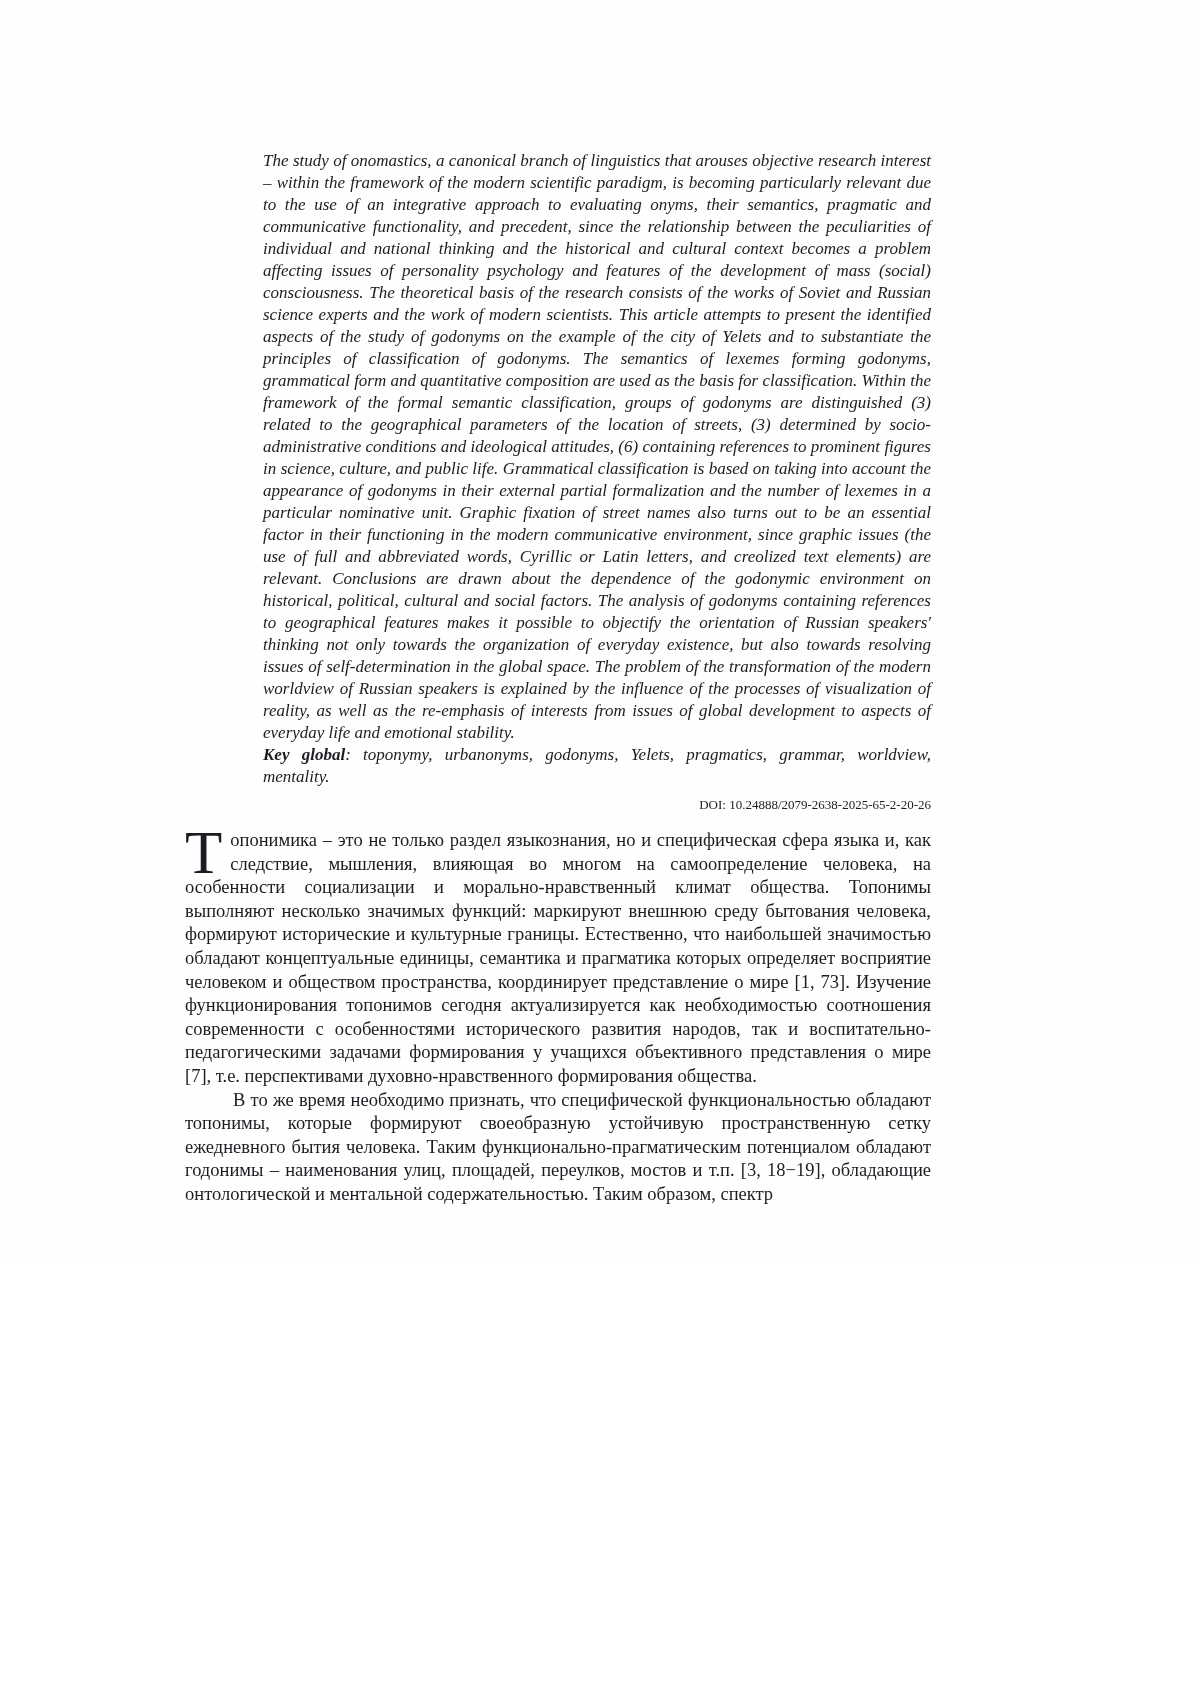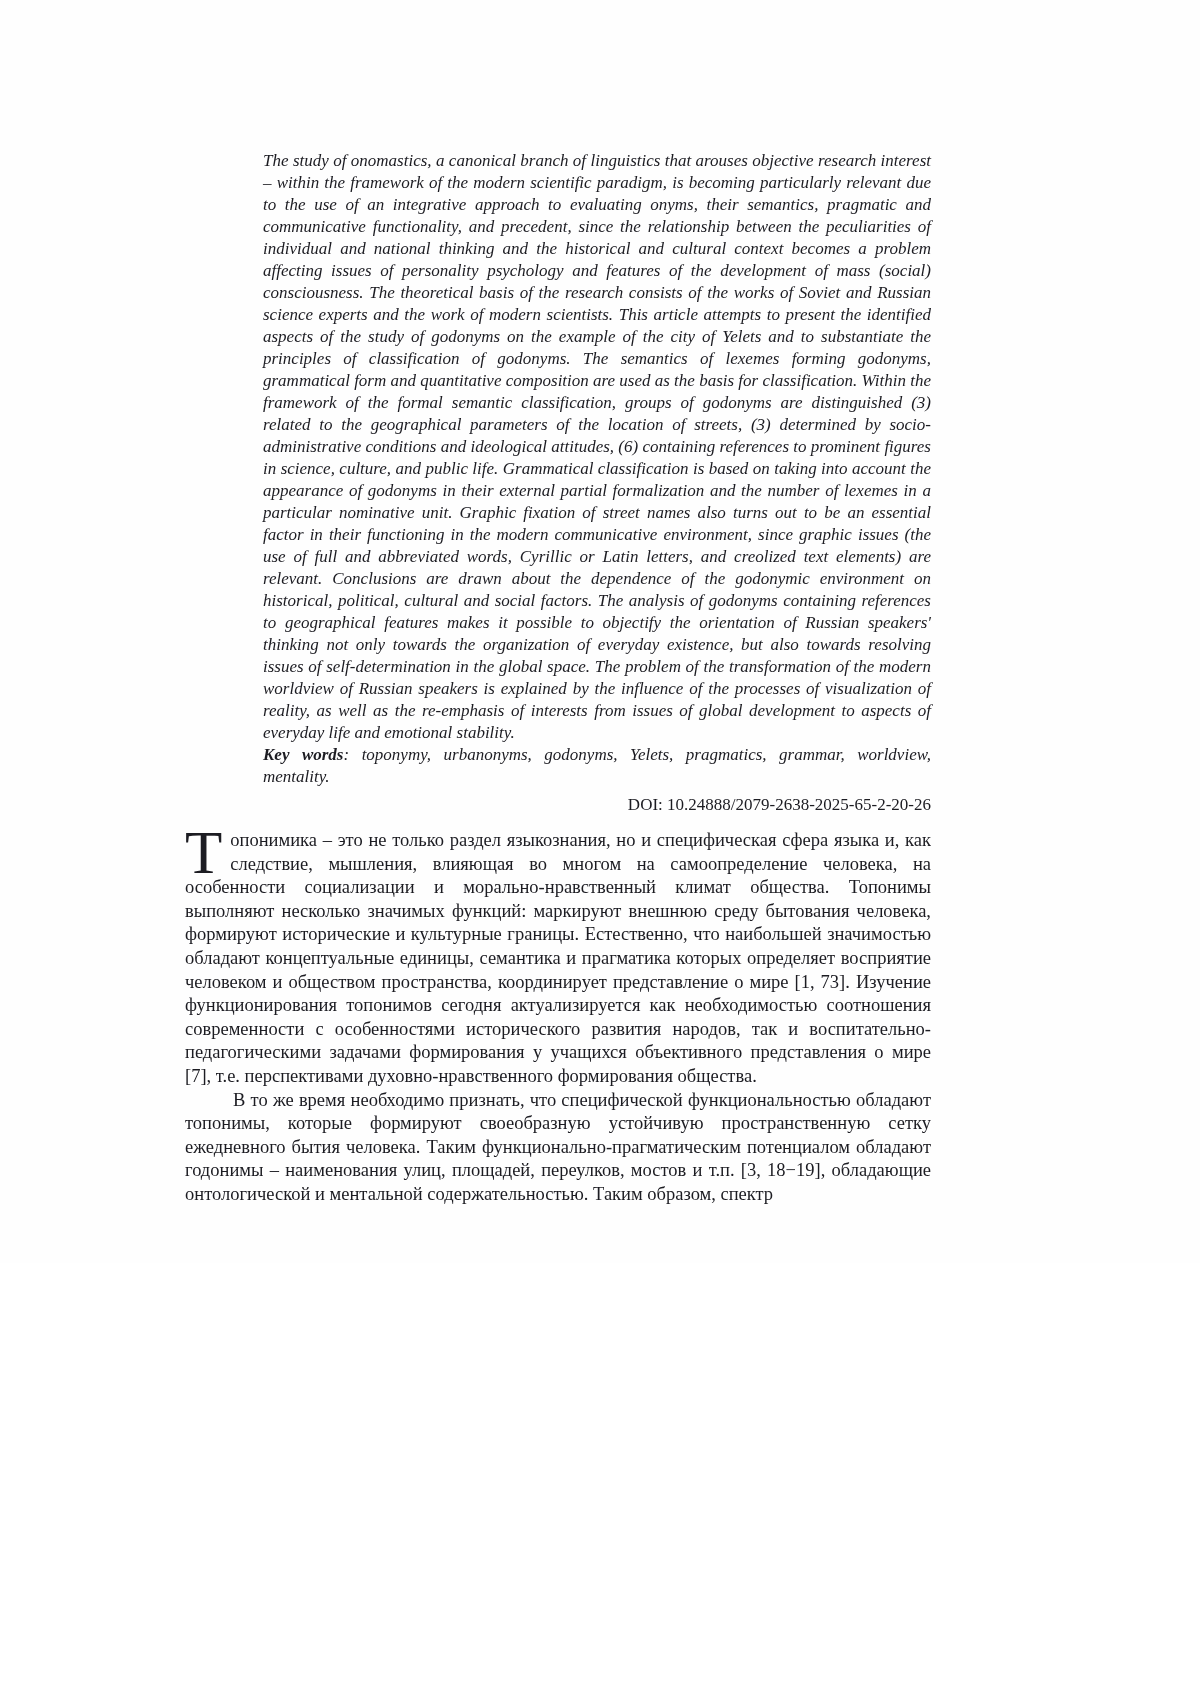--- a/index.html
+++ b/index.html
@@ -35,21 +35,21 @@
     font-size: 17px;
     line-height: 22px;
     text-align: justify;
   }
   .kw-label {
     font-weight: bold;
   }
   .doi {
     margin: 6px 0 0 0;
     font-style: normal;
-    font-size: 17px;
+    font-size: 13px;
     line-height: 22px;
     text-align: right;
   }
   .body-p {
     margin: 0;
     font-size: 18.5px;
     line-height: 23.6px;
     text-align: justify;
   }
   .body-p.first {
@@ -75,21 +75,21 @@
   }
 </style>
 </head>
 <body>
 
 <div class="page">
   <div class="content">
 
     <p class="abstract">The study of onomastics, a canonical branch of linguistics that arouses objective research interest – within the framework of the modern scientific paradigm, is becoming particularly relevant due to the use of an integrative approach to evaluating onyms, their semantics, pragmatic and communicative functionality, and precedent, since the relationship between the peculiarities of individual and national thinking and the historical and cultural context becomes a problem affecting issues of personality psychology and features of the development of mass (social) consciousness. The theoretical basis of the research consists of the works of Soviet and Russian science experts and the work of modern scientists. This article attempts to present the identified aspects of the study of godonyms on the example of the city of Yelets and to substantiate the principles of classification of godonyms. The semantics of lexemes forming godonyms, grammatical form and quantitative composition are used as the basis for classification. Within the framework of the formal semantic classification, groups of godonyms are distinguished (3) related to the geographical parameters of the location of streets, (3) determined by socio-administrative conditions and ideological attitudes, (6) containing references to prominent figures in science, culture, and public life. Grammatical classification is based on taking into account the appearance of godonyms in their external partial formalization and the number of lexemes in a particular nominative unit. Graphic fixation of street names also turns out to be an essential factor in their functioning in the modern communicative environment, since graphic issues (the use of full and abbreviated words, Cyrillic or Latin letters, and creolized text elements) are relevant. Conclusions are drawn about the dependence of the godonymic environment on historical, political, cultural and social factors. The analysis of godonyms containing references to geographical features makes it possible to objectify the orientation of Russian speakers' thinking not only towards the organization of everyday existence, but also towards resolving issues of self-determination in the global space. The problem of the transformation of the modern worldview of Russian speakers is explained by the influence of the processes of visualization of reality, as well as the re-emphasis of interests from issues of global development to aspects of everyday life and emotional stability.</p>
 
-    <p class="keywords"><span class="kw-label">Key words</span><span>: toponymy, urbanonyms, godonyms, Yelets, pragmatics, grammar, worldview, mentality.</span></p>
+    <p class="keywords"><span class="kw-label">Key global</span><span>: toponymy, urbanonyms, godonyms, Yelets, pragmatics, grammar, worldview, mentality.</span></p>
 
     <p class="doi">DOI: 10.24888/2079-2638-2025-65-2-20-26</p>
 
     <p class="body-p first"><span class="dropcap">Т</span><span>опонимика – это не только раздел языкознания, но и специфическая сфера языка и, как следствие, мышления, влияющая во многом на самоопределение человека, на особенности социализации и морально-нравственный климат общества. Топонимы выполняют несколько значимых функций: маркируют внешнюю среду бытования человека, формируют исторические и культурные границы. Естественно, что наибольшей значимостью обладают концептуальные единицы, семантика и прагматика которых определяет восприятие человеком и обществом пространства, координирует представление о мире [1, 73]. Изучение функционирования топонимов сегодня актуализируется как необходимостью соотношения современности с особенностями исторического развития народов, так и воспитательно-педагогическими задачами формирования у учащихся объективного представления о мире [7], т.е. перспективами духовно-нравственного формирования общества.</span></p>
 
     <p class="body-p indent">В то же время необходимо признать, что специфической функциональностью обладают топонимы, которые формируют своеобразную устойчивую пространственную сетку ежедневного бытия человека. Таким функционально-прагматическим потенциалом обладают годонимы – наименования улиц, площадей, переулков, мостов и т.п. [3, 18−19], обладающие онтологической и ментальной содержательностью. Таким образом, спектр</p>
 
   </div>
 
   <div class="page-number">21</div>

